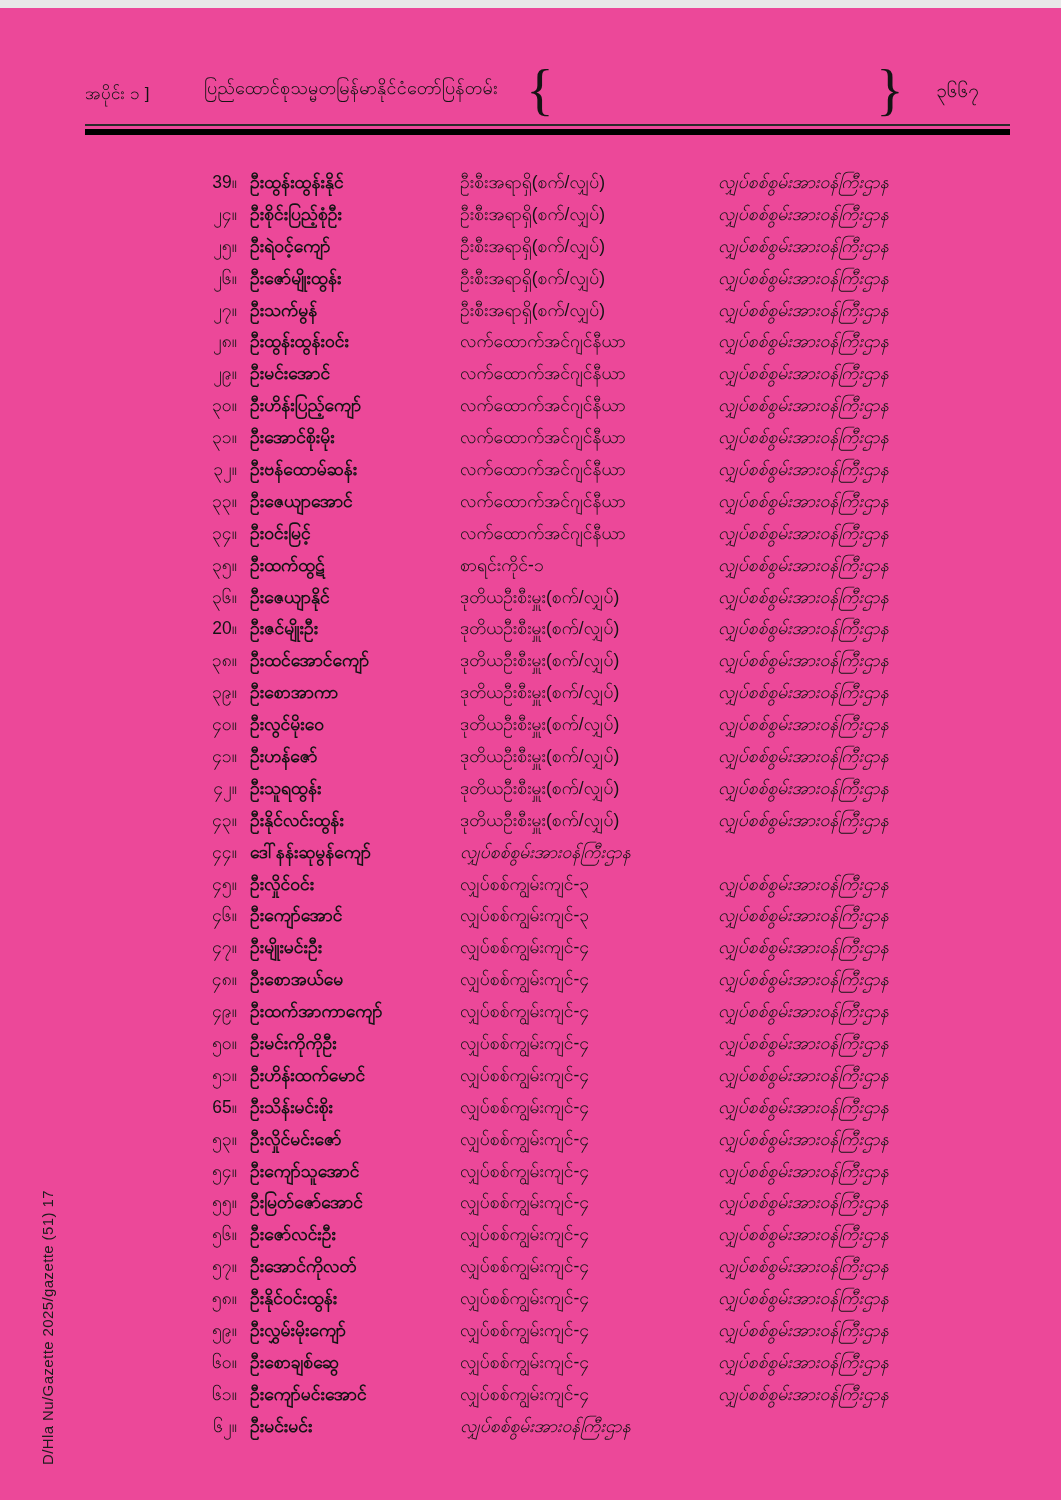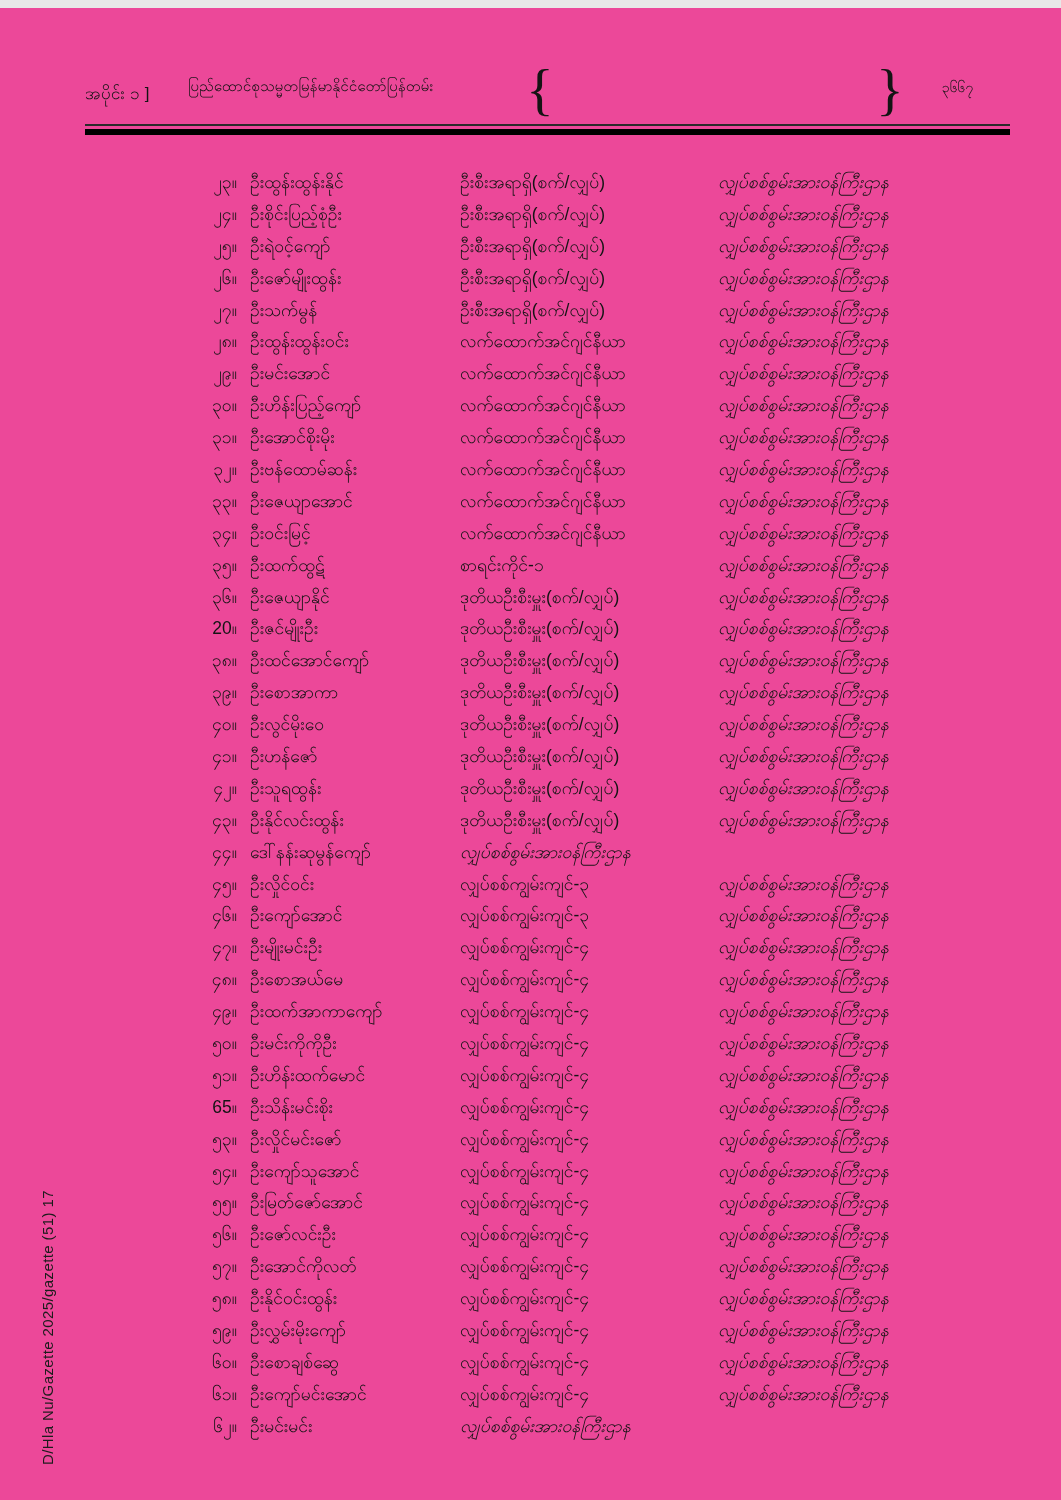--- a/index.html
+++ b/index.html
@@ -15,58 +15,58 @@
     background:#ec4899;
     color:#141414;
     overflow:hidden;
   }
   
   .hdr-part{
     position:absolute; left:85px; top:74px;
     font-size:17px; letter-spacing:.3px;
   }
   .hdr-title{
-    position:absolute; left:188px; top:68px;
-    font-size:15px; letter-spacing:.2px;
+    position:absolute; left:204px; top:68px;
+    font-size:18px; letter-spacing:.2px;
   }
   .hdr-brace{
     position:absolute; top:50px;
     font-size:58px; font-weight:300; line-height:64px;
     font-family:"Liberation Serif", serif;
   }
   .hdr-brace.left{ left:526px; }
   .hdr-brace.right{ left:876px; }
   .hdr-dates{
     position:absolute; left:556px; top:62px; width:310px;
     text-align:center; font-size:16px; line-height:26px;
   }
   .hdr-page{
     position:absolute; left:905px; top:70px; width:105px;
-    text-align:center; font-size:14px;
+    text-align:center; font-size:19px;
   }
   
   .rule{
     position:absolute; left:85px; top:116px; width:925px;
   }
   .rule .thin{ height:2px; background:#2a2a2a; }
   .rule .gap{ height:3px; background:transparent; }
   .rule .thick{ height:6px; background:#000; }
   
   .roster{
     position:absolute; left:85px; top:160px; width:925px;
   }
   .row{
     display:flex; align-items:center;
     height:31.9px;
     font-size:17.5px;
     white-space:nowrap;
   }
   .cell{ box-sizing:border-box; overflow:visible; }
   .col-no{ width:152px; text-align:right; }
-  .col-name{ width:223px; padding-left:13px; }
+  .col-name{ width:223px; padding-left:13px;font-weight:bold; }
   .col-position{ width:258px; }
   .col-ministry{ flex:1;font-style:italic; }
   
   .printer-mark{
     position:absolute;
     left:30px; top:1160px; height:320px; width:34px;
     writing-mode:vertical-rl;
     transform:rotate(180deg);
     font-size:15px; letter-spacing:.4px;
     color:#1c1c1c;
@@ -85,21 +85,21 @@
   <div class="hdr-page">၃၆၆၇</div>
 
   <div class="rule">
     <div class="thin"></div>
     <div class="gap"></div>
     <div class="thick"></div>
   </div>
 
   <div class="roster">
       <div class="row">
-        <div class="cell col-no">၂၃။</div>
+        <div class="cell col-no">39။</div>
         <div class="cell col-name">ဦးထွန်းထွန်းနိုင်</div>
         <div class="cell col-position">ဦးစီးအရာရှိ(စက်/လျှပ်)</div>
         <div class="cell col-ministry">လျှပ်စစ်စွမ်းအားဝန်ကြီးဌာန</div>
       </div>
       <div class="row">
         <div class="cell col-no">၂၄။</div>
         <div class="cell col-name">ဦးစိုင်းပြည့်စုံဦး</div>
         <div class="cell col-position">ဦးစီးအရာရှိ(စက်/လျှပ်)</div>
         <div class="cell col-ministry">လျှပ်စစ်စွမ်းအားဝန်ကြီးဌာန</div>
       </div>

